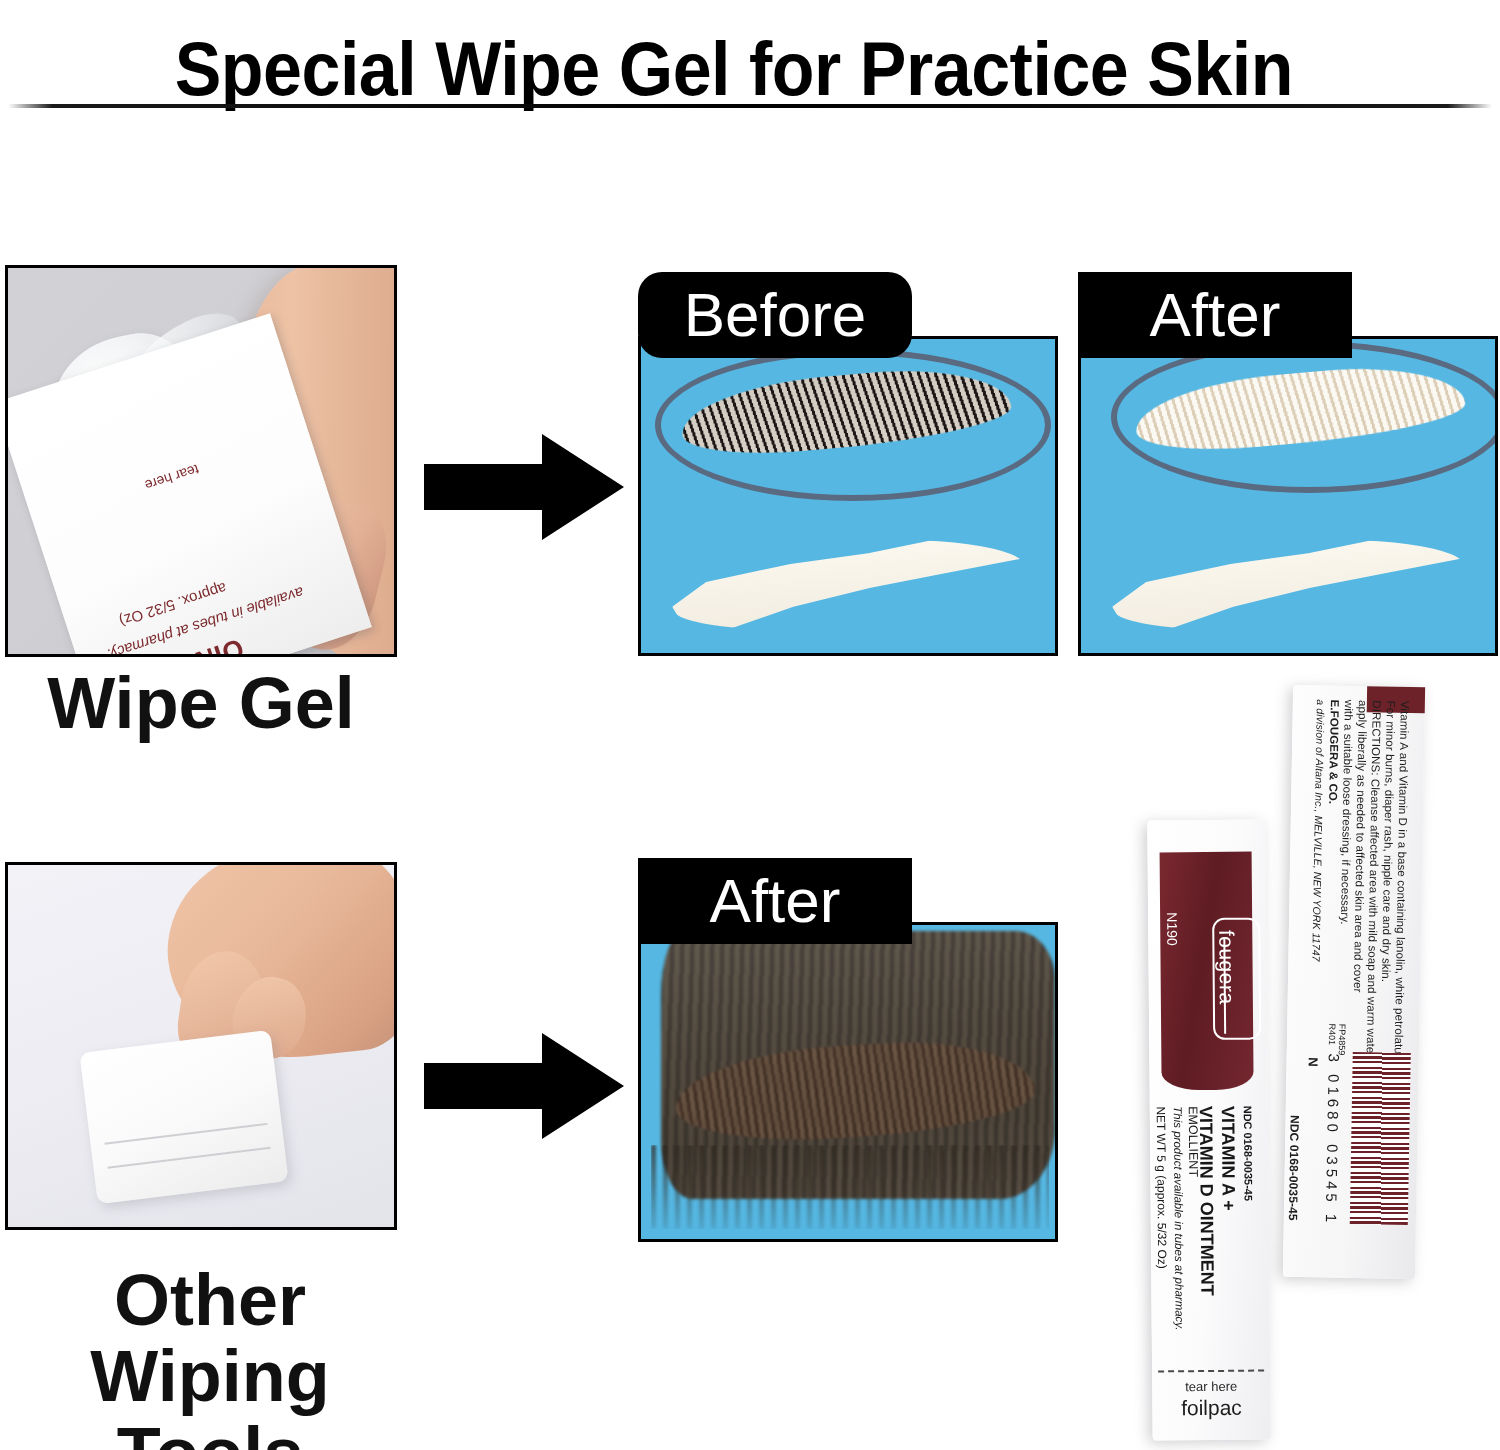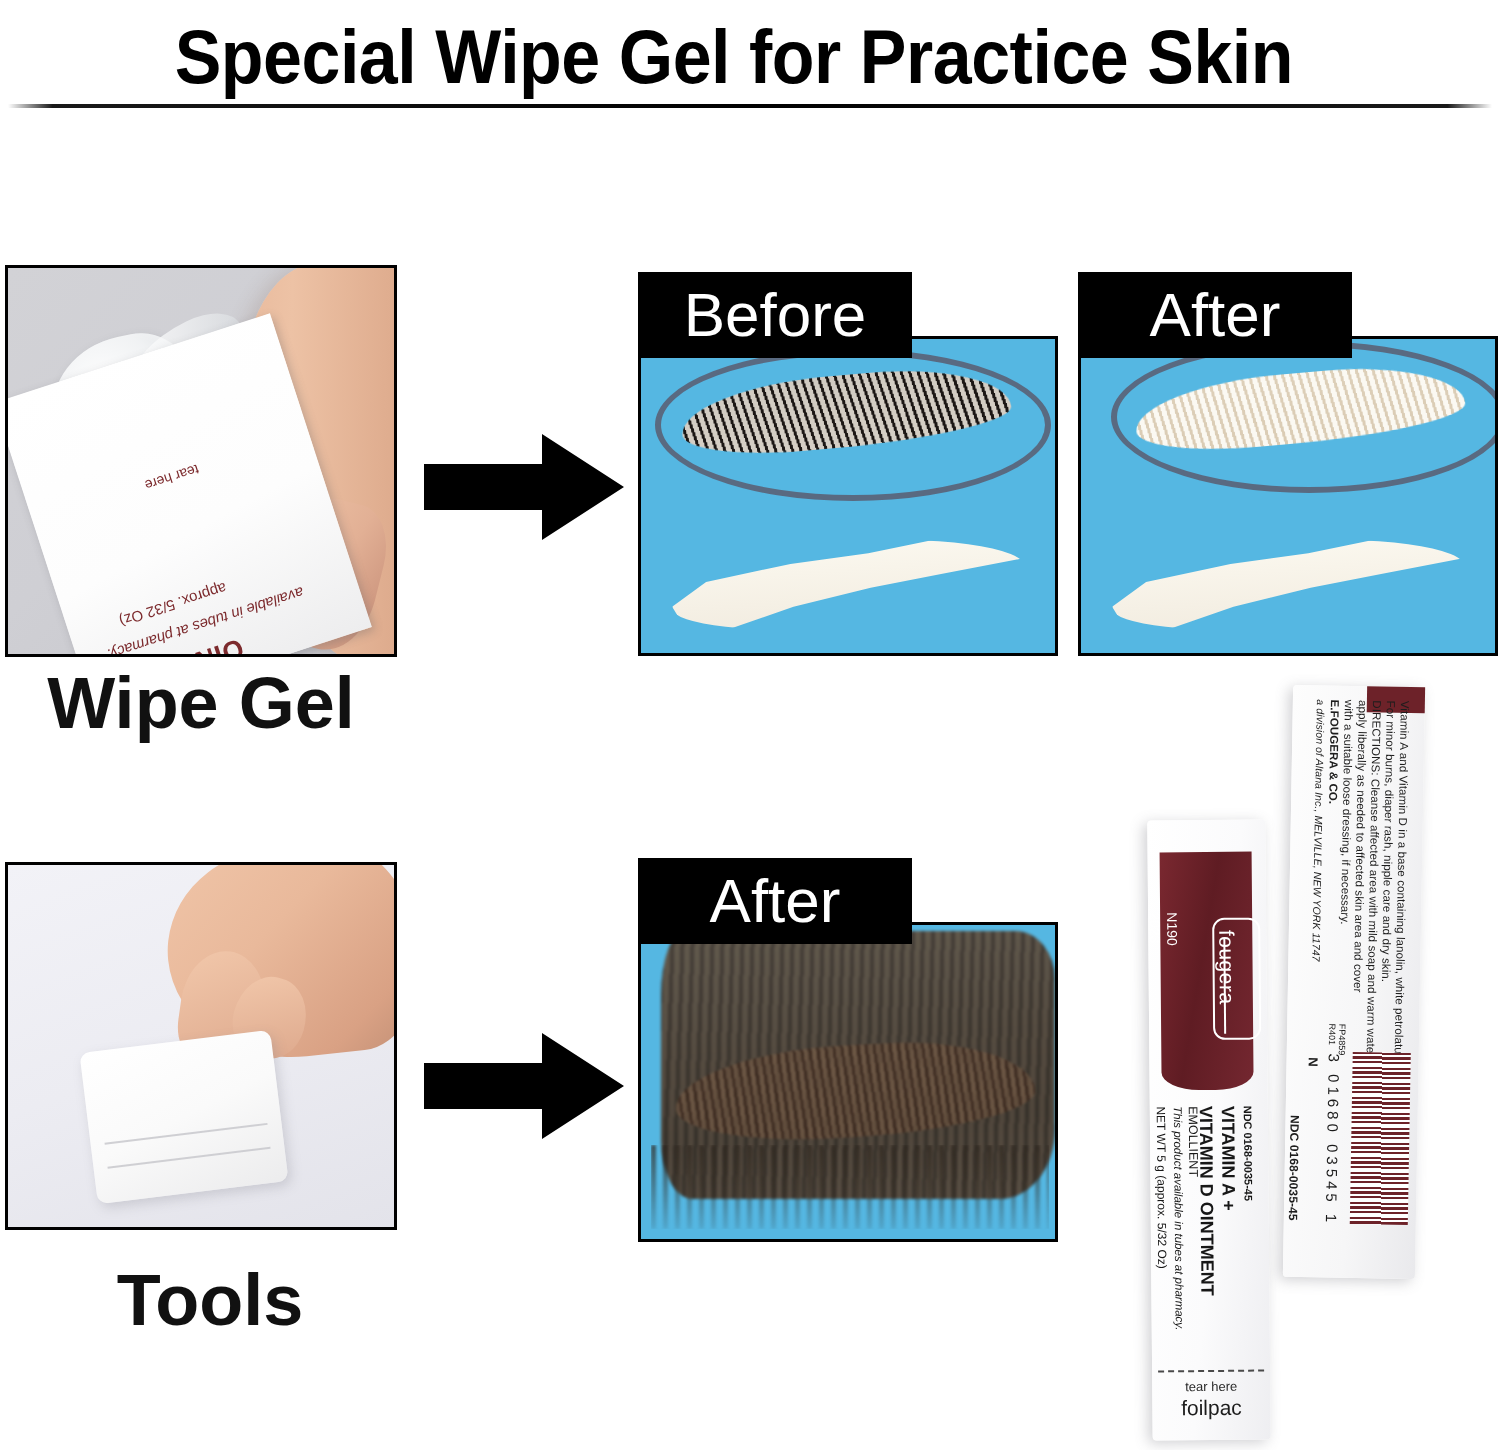--- a/index.html
+++ b/index.html
@@ -13,21 +13,21 @@
     height: 1450px;
     position: relative;
     overflow: hidden;
     font-family: "Liberation Sans", sans-serif;
     color: #000000;
   }
 
   
   .title-bar {
     position: absolute;
-    left: 0; top: 4px;
+    left: 0; top: 16px;
     width: 1467px;
     height: 105px;
     display: flex;
     align-items: center;
     justify-content: center;
   }
   .title-text {
     font-family: "Liberation Sans Narrow", "Liberation Sans", sans-serif;
     font-weight: 700;
     font-size: 76px;
@@ -260,21 +260,21 @@
     background: #000000;
     color: #ffffff;
     display: flex;
     align-items: center;
     justify-content: center;
     font-family: "Liberation Sans", sans-serif;
     font-weight: 400;
     font-size: 62px;
     line-height: 1;
   }
-  #label-before { left: 638px; top: 272px; width: 274px; height: 86px; }
+  #label-before { left: 638px; top: 272px; width: 274px; height: 86px; border-radius: 24px; }
   #label-after  { left: 1078px; top: 272px; width: 274px; height: 86px; }
   #label-after2 { left: 638px; top: 858px; width: 274px; height: 86px; }
 
   
   .arrow {
     position: absolute;
     width: 200px; height: 118px;
   }
   #arrow-top    { left: 424px; top: 428px; }
   #arrow-bottom { left: 424px; top: 1027px; }
@@ -487,20 +487,21 @@
 </div>
 <div class="label-tab" id="label-after">After</div>
 
 <div class="photo" id="photo-other-tools">
   <div class="hand2"></div>
   <div class="finger-a"></div>
   <div class="finger-b"></div>
   <div class="cotton-pad"></div>
 </div>
 <div class="caption" id="caption-other-tools">
+  <div>Other Wiping</div>
   <div>Tools</div>
 </div>
 
 <svg class="arrow" id="arrow-bottom" viewBox="0 0 200 118">
   <polygon points="0,36 118,36 118,6 200,59 118,112 118,82 0,82" fill="#000000"></polygon>
 </svg>
 
 <div class="photo skin-panel" id="photo-after2">
   <div class="smear-mess"></div>
   <div class="smear-streaks"></div>

